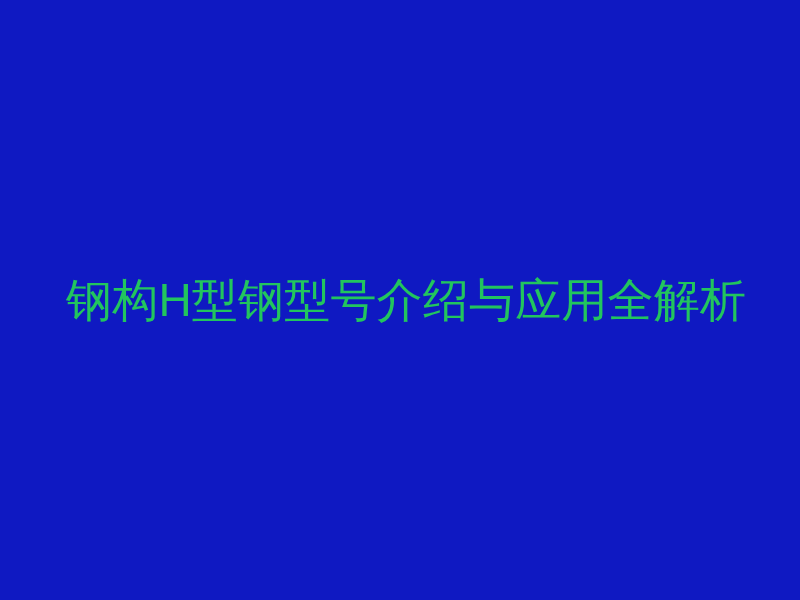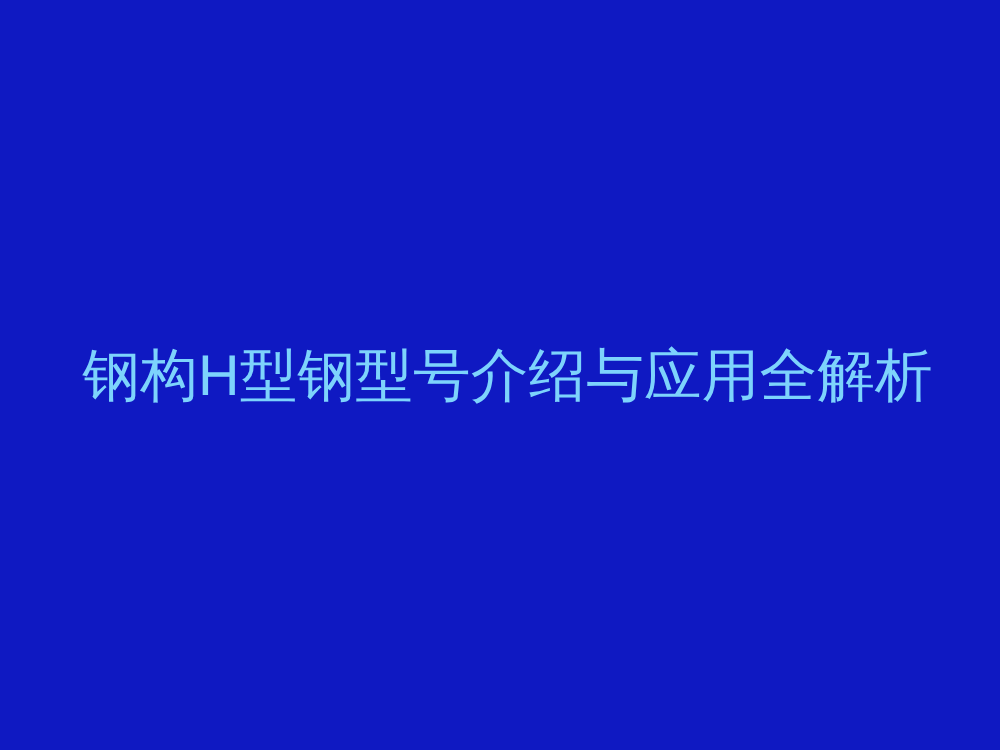--- a/index.html
+++ b/index.html
@@ -49,16 +49,16 @@
     text-align: left;
     -webkit-font-smoothing: antialiased;
   }
 </style>
 </head>
 <body>
 
 <div class="slide" style="background: rgb(15, 25, 194); width: 800px; height: 600px;">
 
   <div class="title-band">
-    <h1 class="title-text" style="color: #7dd3fc; font-size: 46px; text-align: right;">钢构H型钢型号介绍与应用全解析</h1>
+    <h1 class="title-text" style="color: #22c55e; font-size: 46px; text-align: right;">钢构H型钢型号介绍与应用全解析</h1>
   </div>
 
 </div>
 
 </body></html>

